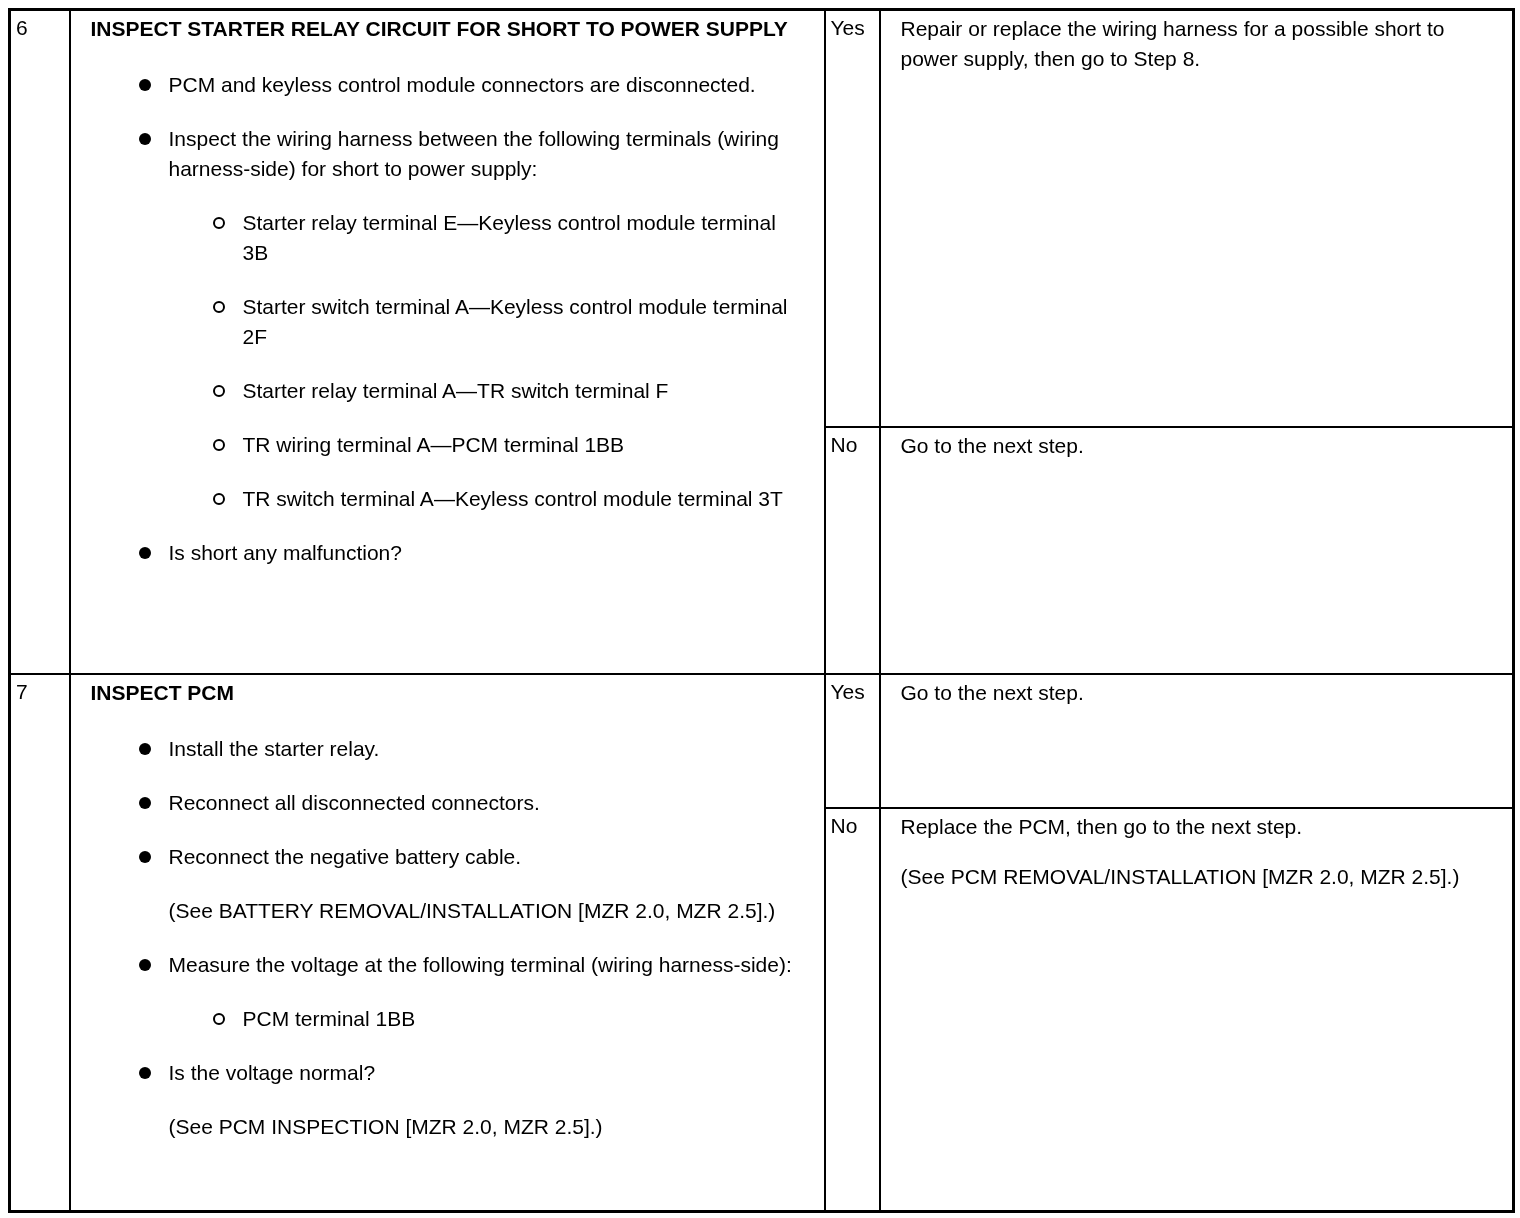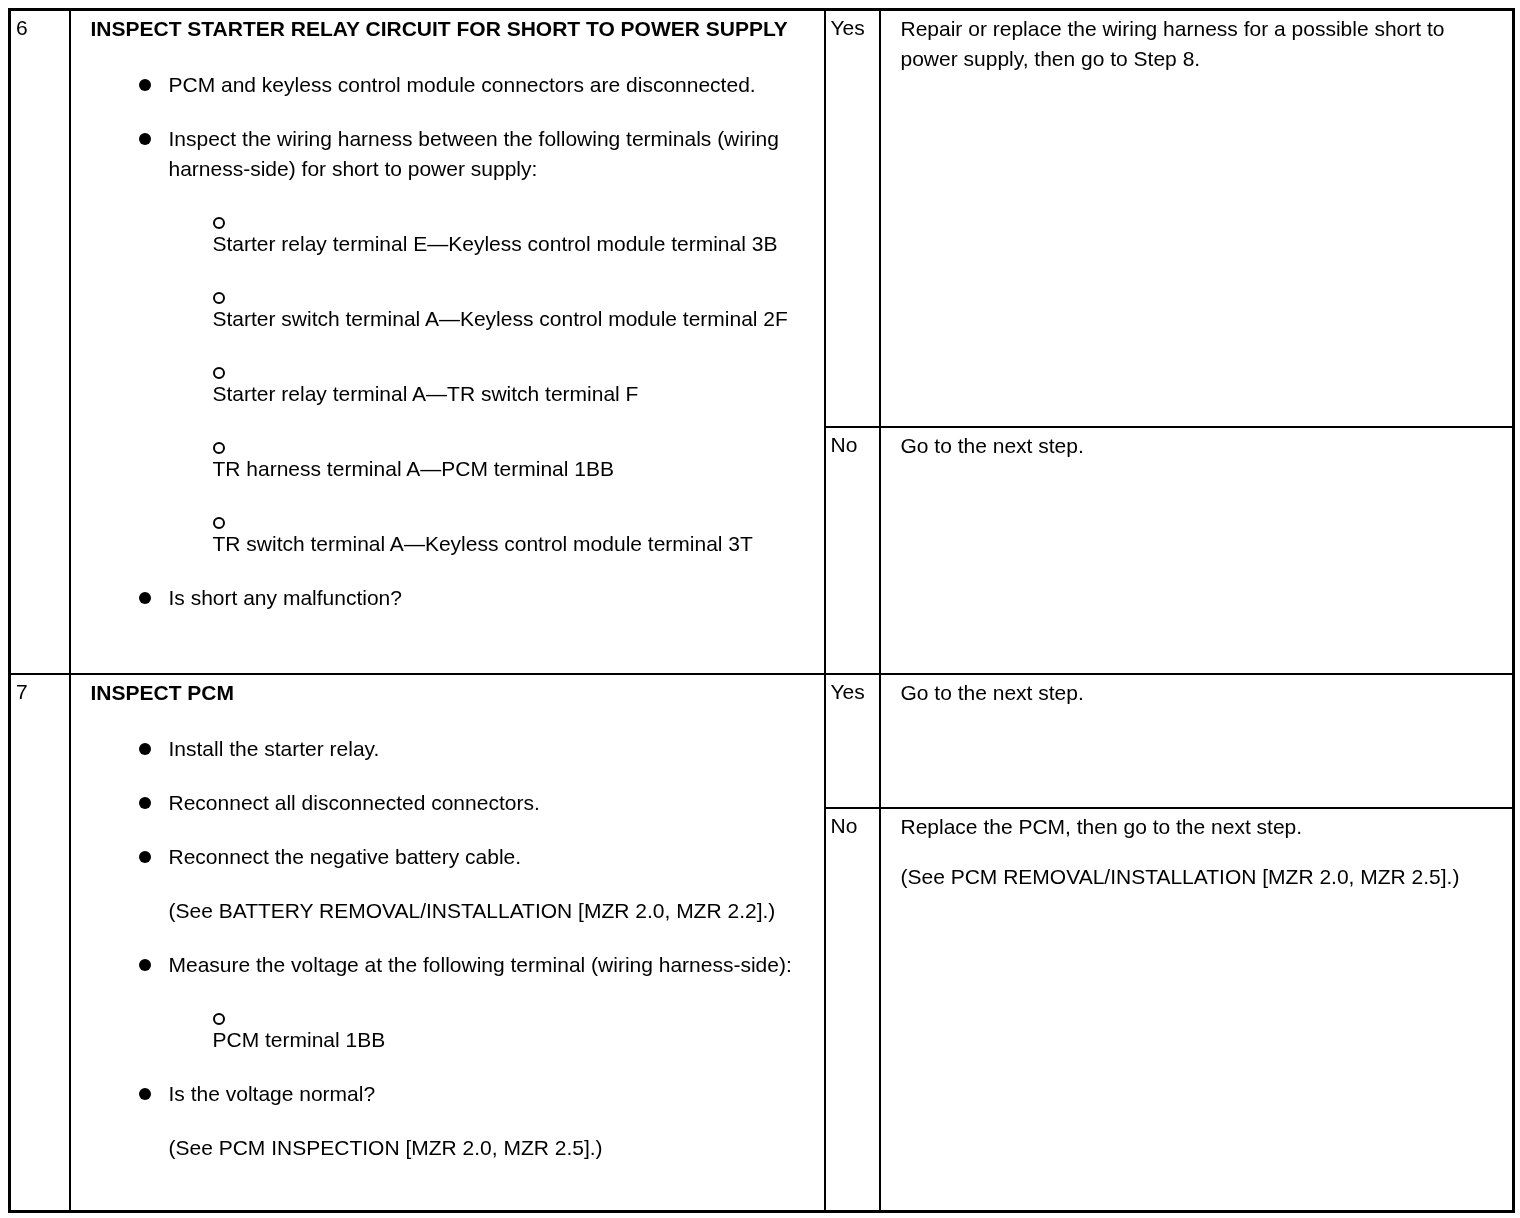--- a/index.html
+++ b/index.html
@@ -32,21 +32,21 @@
   tr.r-6a { height: 417px; }
   tr.r-6b { height: 247px; }
   tr.r-7a { height: 134px; }
   tr.r-7b { height: 404px; }
   .action-title {
     font-weight: bold;
     margin: 0 0 26px 0;
   }
   .item { display: flex; margin: 0 0 24px 0; }
   .lvl1 { padding-left: 48px; }
-  .lvl2 { padding-left: 122px; flex-direction: column; }
+  .lvl2 { padding-left: 122px; }
   .marker {
     flex: 0 0 12px;
     width: 12px;
     height: 12px;
     margin-top: 9px;
     margin-right: 18px;
     border-radius: 50%;
   }
   .dot    { background: #000; }
   .circle { border: 2.5px solid #000; background: transparent; }
@@ -95,21 +95,21 @@
           <div class="txt">Starter switch terminal A—Keyless control module terminal 2F</div>
         </div>
 
         <div class="item lvl2">
           <span class="marker circle"></span>
           <div class="txt">Starter relay terminal A—TR switch terminal F</div>
         </div>
 
         <div class="item lvl2">
           <span class="marker circle"></span>
-          <div class="txt">TR harness terminal A—PCM terminal 1BB</div>
+          <div class="txt">TR wiring terminal A—PCM terminal 1BB</div>
         </div>
 
         <div class="item lvl2">
           <span class="marker circle"></span>
           <div class="txt">TR switch terminal A—Keyless control module terminal 3T</div>
         </div>
 
         <div class="item lvl1">
           <span class="marker dot"></span>
           <div class="txt">Is short any malfunction?</div>
@@ -140,21 +140,21 @@
         <div class="item lvl1">
           <span class="marker dot"></span>
           <div class="txt">Reconnect all disconnected connectors.</div>
         </div>
 
         <div class="item lvl1">
           <span class="marker dot"></span>
           <div class="txt">Reconnect the negative battery cable.</div>
         </div>
 
-        <div class="note">(See BATTERY REMOVAL/INSTALLATION [MZR 2.0, MZR 2.2].)</div>
+        <div class="note">(See BATTERY REMOVAL/INSTALLATION [MZR 2.0, MZR 2.5].)</div>
 
         <div class="item lvl1">
           <span class="marker dot"></span>
           <div class="txt">Measure the voltage at the following terminal (wiring harness-side):</div>
         </div>
 
         <div class="item lvl2">
           <span class="marker circle"></span>
           <div class="txt">PCM terminal 1BB</div>
         </div>

